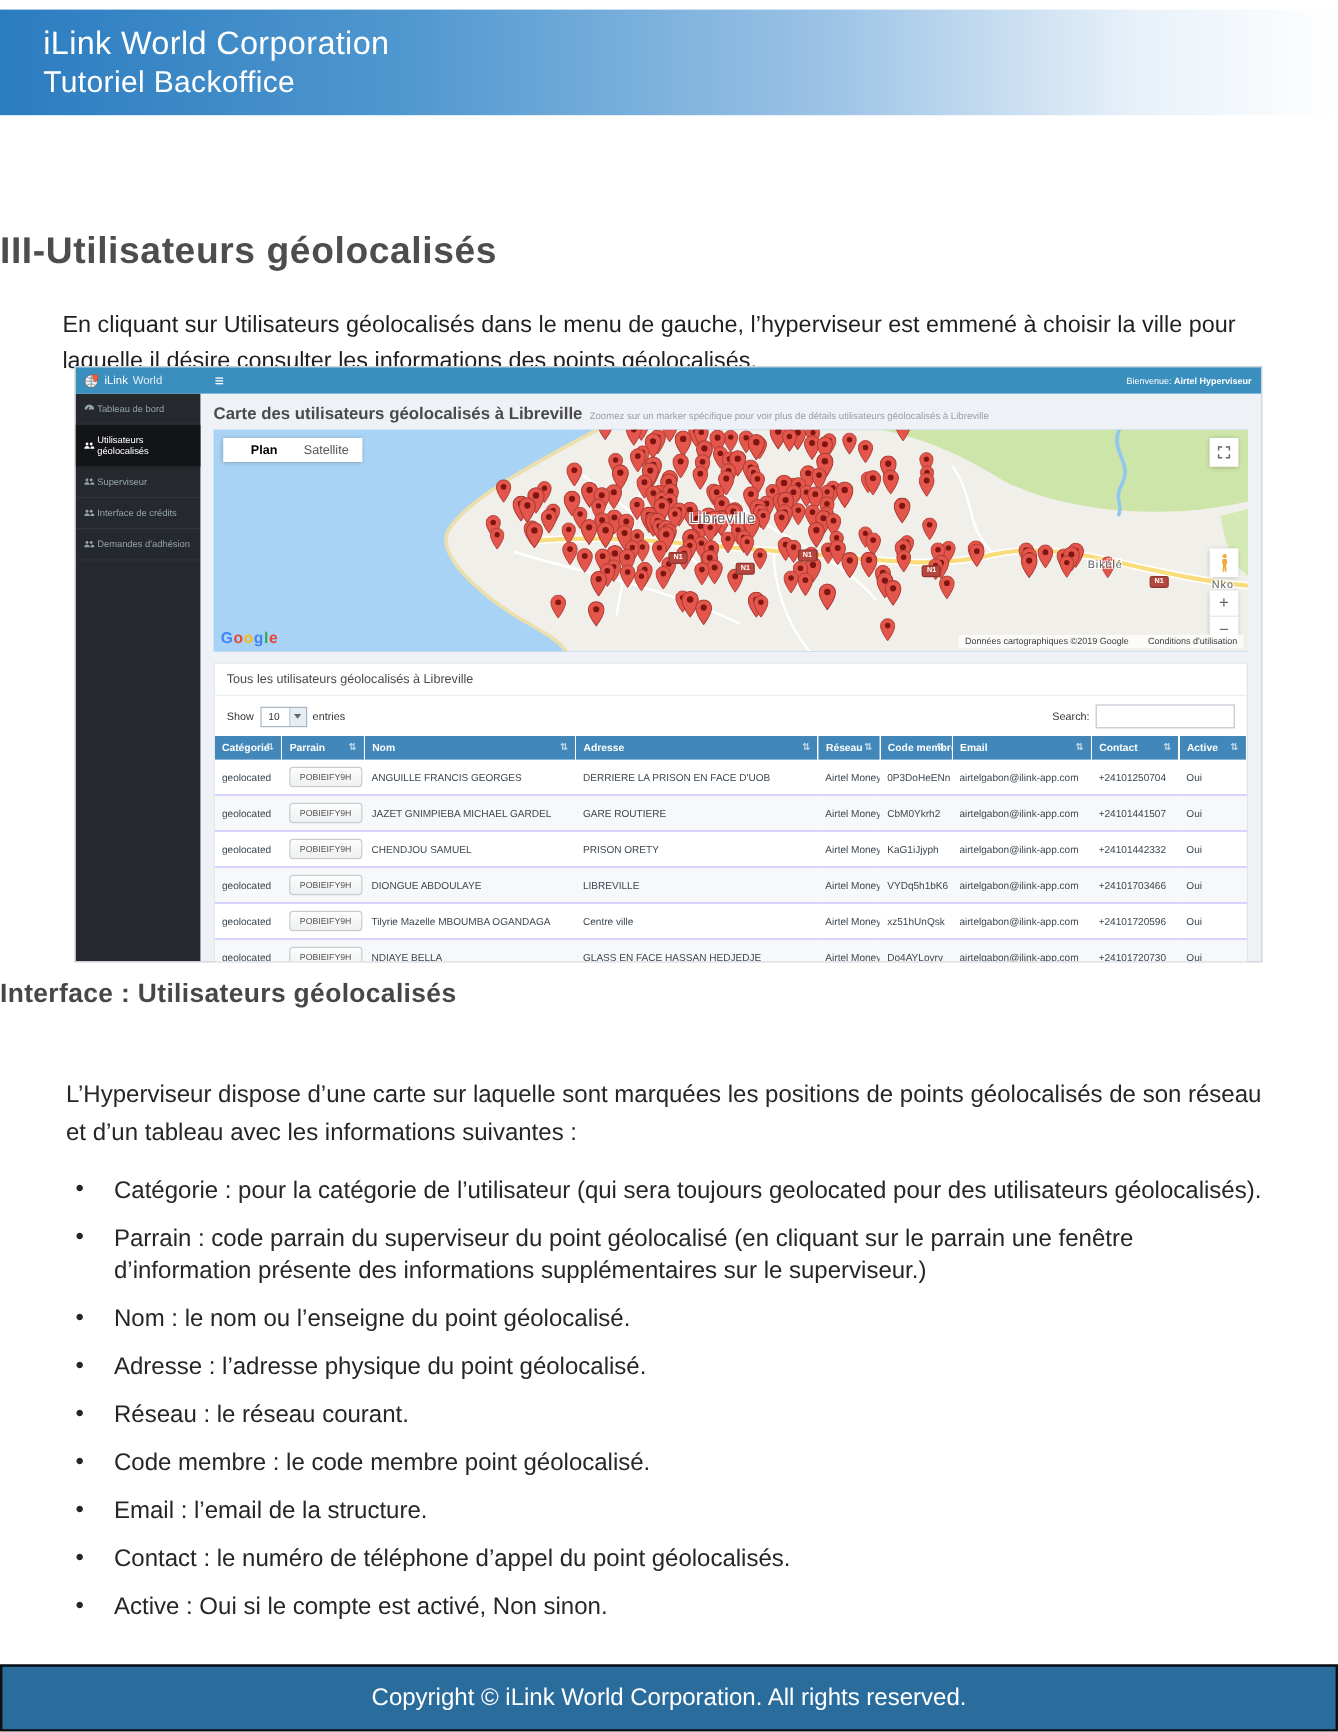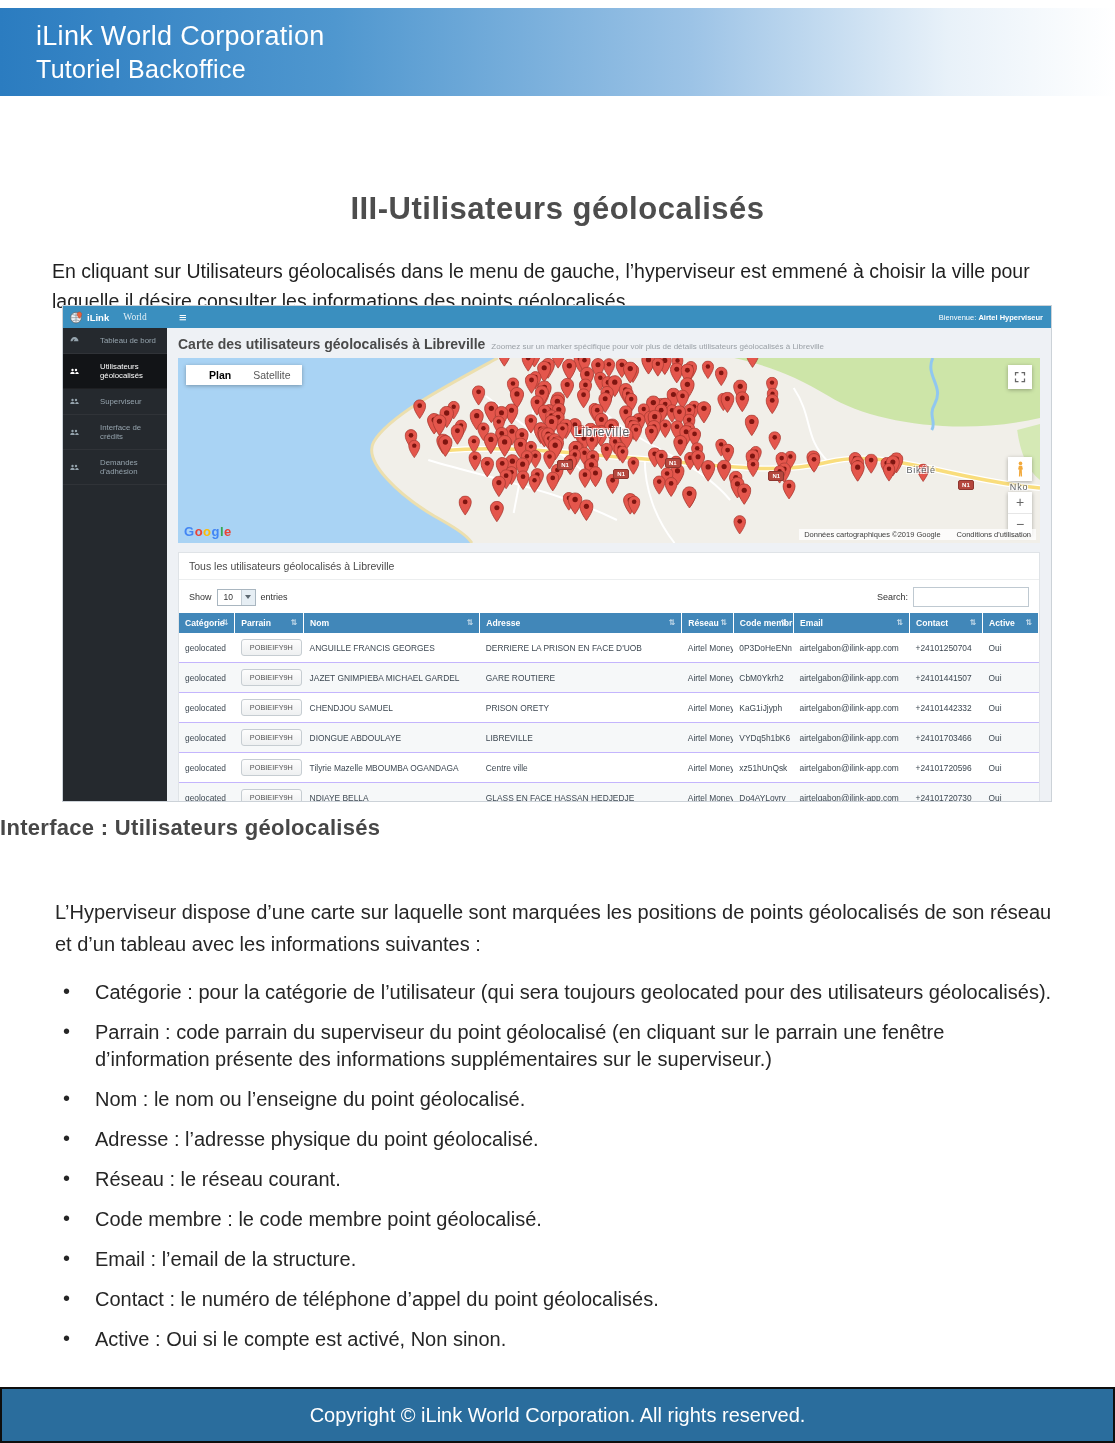--- a/index.html
+++ b/index.html
@@ -9,38 +9,38 @@
   }
   
   .doc-header{
     position:absolute;top:8px;left:0;width:1115px;height:88px;
     background:linear-gradient(90deg,#2b7cc0 0%,#4f97cf 30%,#9cc3e6 62%,#e8f1f9 85%,#ffffff 100%);
     color:#fff;padding:12px 0 0 36px;box-sizing:border-box;
   }
   .doc-header .l1{font-size:27px;font-weight:500;letter-spacing:.3px;line-height:1.25;}
   .doc-header .l2{font-size:25px;font-weight:500;letter-spacing:.3px;line-height:1.25;}
   
-  .doc-title{position:absolute;top:170px;left:0;width:1115px;text-align:center;
+  .doc-title{position:absolute;top:170px;left:0;width:1115px;text-align:left;
     font-size:31px;font-weight:bold;color:#4d4d4d;letter-spacing:.5px;}
   .doc-intro{position:absolute;top:236px;left:52px;width:1005px;
     font-size:19.5px;color:#1f1f1f;line-height:1.55;}
   
   .app{position:absolute;left:62px;top:305px;width:990px;height:497px;
     border:1px solid #ccd2d8;background:#eef1f5;overflow:hidden;box-sizing:border-box;}
   .app-topbar{position:absolute;top:0;left:0;right:0;height:22px;background:#3a8fbf;
     display:flex;align-items:center;color:#fff;z-index:5;}
   .brand{width:104px;display:flex;align-items:center;gap:4px;padding-left:7px;box-sizing:border-box;}
   .brand svg{width:13px;height:13px;}
-  .brand .bb{font-size:9.5px;font-weight:bold;}
-  .brand .br{font-size:9.5px;color:rgba(255,255,255,.85);margin-left:10px;font-family:Liberation Serif, serif;}
+  .brand .bb{font-size:9.5px;font-weight:normal;}
+  .brand .br{font-size:9.5px;color:rgba(255,255,255,.85);margin-left:0;}
   .burger{margin-left:12px;font-size:13px;line-height:1;cursor:pointer;}
   .welcome{margin-left:auto;padding-right:8px;font-size:7.5px;}
   .welcome b{font-weight:bold;}
   .app-sidebar{position:absolute;top:22px;left:0;bottom:0;width:104px;background:#25292e;z-index:4;}
-  .side-item{display:flex;align-items:center;gap:21px;padding:8px 7px;font-size:7.8px;
+  .side-item{display:flex;align-items:center;gap:2px;padding:8px 7px;font-size:7.8px;
     color:#95a3ad;border-bottom:1px solid rgba(255,255,255,.05);cursor:pointer;}
   .side-item.active{background:#121417;color:#fff;}
   .side-item svg{width:9px;height:9px;flex:0 0 auto;fill:currentColor;}
   .app-main{position:absolute;top:22px;left:104px;right:0;bottom:0;padding:8px 11px;box-sizing:border-box;}
   .map-heading{font-size:14px;font-weight:bold;color:#4a4a4a;white-space:nowrap;}
   .map-heading .sub{font-size:8px;font-weight:normal;color:#9aa0a6;margin-left:6px;}
   
   .map{position:relative;margin-top:6px;height:185px;background:#a9d3f4;overflow:hidden;}
   .map svg.canvas{position:absolute;inset:0;width:100%;height:100%;display:block;}
   .map-type{position:absolute;top:7px;left:8px;background:#fff;display:flex;

